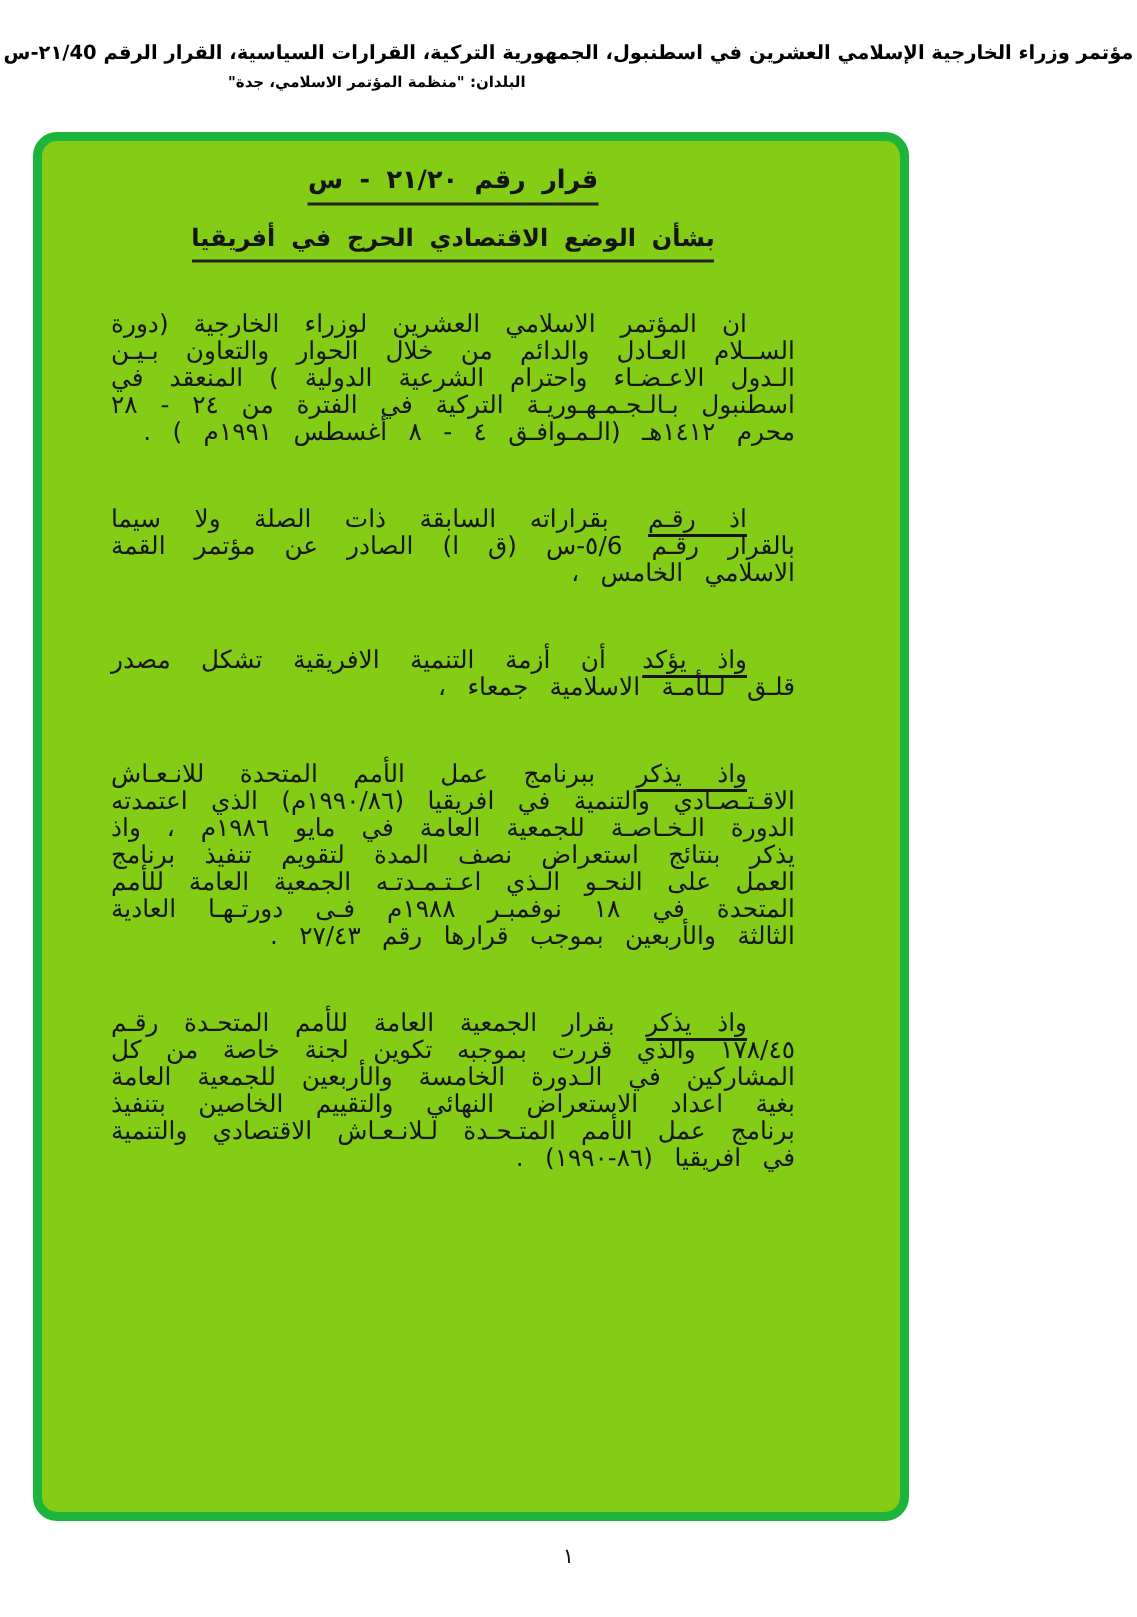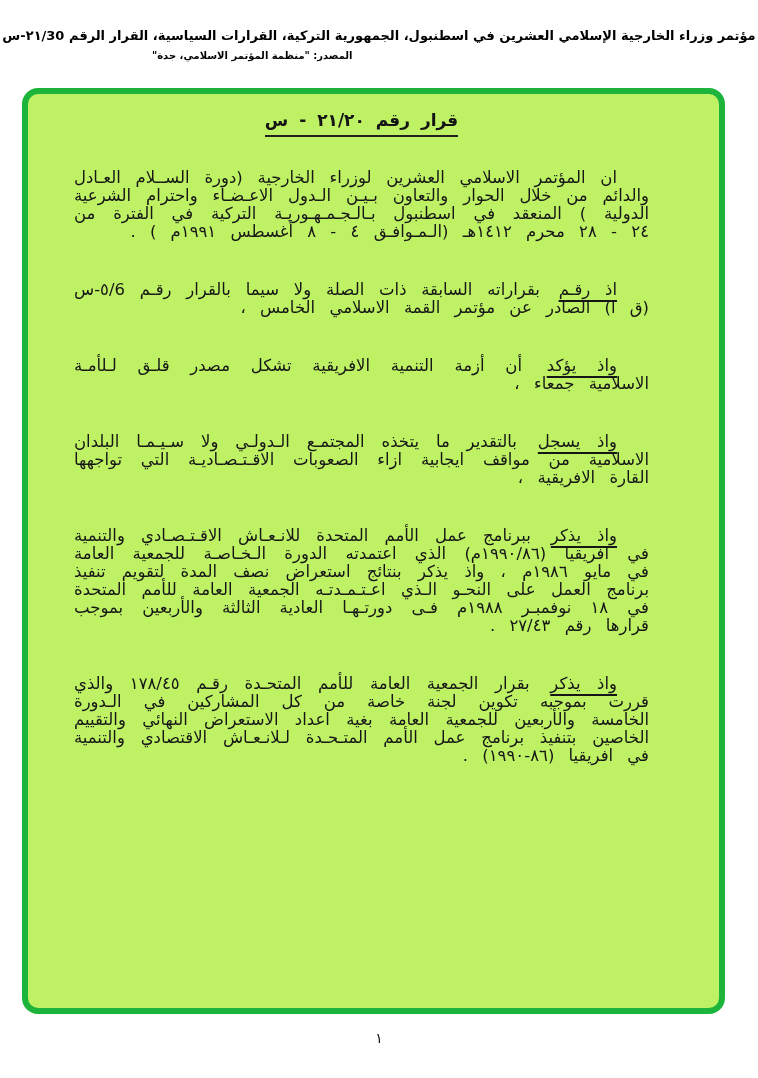--- a/index.html
+++ b/index.html
@@ -37,26 +37,26 @@
     font-size: 10px;
     font-weight: bold;
     color: #000;
   }
   .hdr-source span { unicode-bidi: embed; }
   
   .doc-frame {
     position: absolute;
     left: 22px;
     top: 88px;
-    width: 703px;
+    width: 584px;
     height: 926px;
     border: 6px solid #1cb43a;
     border-radius: 16px;
     box-sizing: border-box;
-    background: #bef264;
+    background: #84cc16;
     padding: 16px 70px 14px 46px;
     overflow: hidden;
   }
   .doc-body {
     direction: rtl;
   }
   .doc-title, .doc-subtitle {
     display: table;
     margin: 0 auto;
     font-weight: bold;
@@ -97,53 +97,50 @@
     font-size: 14px;
     color: #111;
   }
 </style>
 </head>
 <body>
 
 <div class="page">
 
   <div class="hdr">
-    <div class="hdr-title">مؤتمر وزراء الخارجية الإسلامي العشرين في اسطنبول، الجمهورية التركية، القرارات السياسية، القرار الرقم ٢١/30-س</div>
+    <div class="hdr-title">مؤتمر وزراء الخارجية الإسلامي العشرين في اسطنبول، الجمهورية التركية، القرارات السياسية، القرار الرقم ٢١/40-س</div>
   </div>
   <div class="hdr-source">
-    <span>المصدر:</span>
+    <span>البلدان:</span>
     <span>"منظمة المؤتمر الاسلامي، جدة"</span>
   </div>
 
   <div class="doc-frame">
     <div class="doc-body">
 
       <div class="doc-title">قرار رقم ٢١/٢٠ - س</div>
 
+      <div class="doc-subtitle">بشأن الوضع الاقتصادي الحرج في أفريقيا</div>
 
       <div class="paras">
 
         <p class="para">
           <span>ان المؤتمر الاسلامي العشرين لوزراء الخارجية (دورة الســلام العـادل والدائم من خلال الحوار والتعاون بـيـن الـدول الاعـضـاء واحترام الشرعية الدولية ) المنعقد في اسطنبول بـالـجـمـهـوريـة التركية في الفترة من ٢٤ - ٢٨ محرم ١٤١٢هـ (الـمـوافـق ٤ - ٨ أغسطس ١٩٩١م ) .</span>
         </p>
 
         <p class="para">
           <span class="lead">اذ رقـم</span>
           <span>بقراراته السابقة ذات الصلة ولا سيما بالقرار رقـم ٥/6-س (ق ا) الصادر عن مؤتمر القمة الاسلامي الخامس ،</span>
         </p>
 
         <p class="para">
           <span class="lead">واذ يؤكد</span>
           <span>أن أزمة التنمية الافريقية تشكل مصدر قلـق لـلأمـة الاسلامية جمعاء ،</span>
         </p>
 
-        <p class="para">
-          <span class="lead">واذ يسجل</span>
-          <span>بالتقدير ما يتخذه المجتمـع الـدولـي ولا سـيـمـا البلدان الاسلامية من مواقف ايجابية ازاء الصعوبات الاقـتـصـاديـة التي تواجهها القارة الافريقية ،</span>
-        </p>
 
         <p class="para">
           <span class="lead">واذ يذكر</span>
           <span>ببرنامج عمل الأمم المتحدة للانـعـاش الاقـتـصـادي والتنمية في افريقيا (١٩٩٠/٨٦م) الذي اعتمدته الدورة الـخـاصـة للجمعية العامة في مايو ١٩٨٦م ، واذ يذكر بنتائج استعراض نصف المدة لتقويم تنفيذ برنامج العمل على النحـو الـذي اعـتـمـدتـه الجمعية العامة للأمم المتحدة في ١٨ نوفمبـر ١٩٨٨م فـى دورتـهـا العادية الثالثة والأربعين بموجب قرارها رقم ٢٧/٤٣ .</span>
         </p>
 
         <p class="para">
           <span class="lead">واذ يذكر</span>
           <span>بقرار الجمعية العامة للأمم المتحـدة رقـم ١٧٨/٤٥ والذي قررت بموجبه تكوين لجنة خاصة من كل المشاركين في الـدورة الخامسة والأربعين للجمعية العامة بغية اعداد الاستعراض النهائي والتقييم الخاصين بتنفيذ برنامج عمل الأمم المتـحـدة لـلانـعـاش الاقتصادي والتنمية في افريقيا (٨٦-١٩٩٠) .</span>
         </p>

